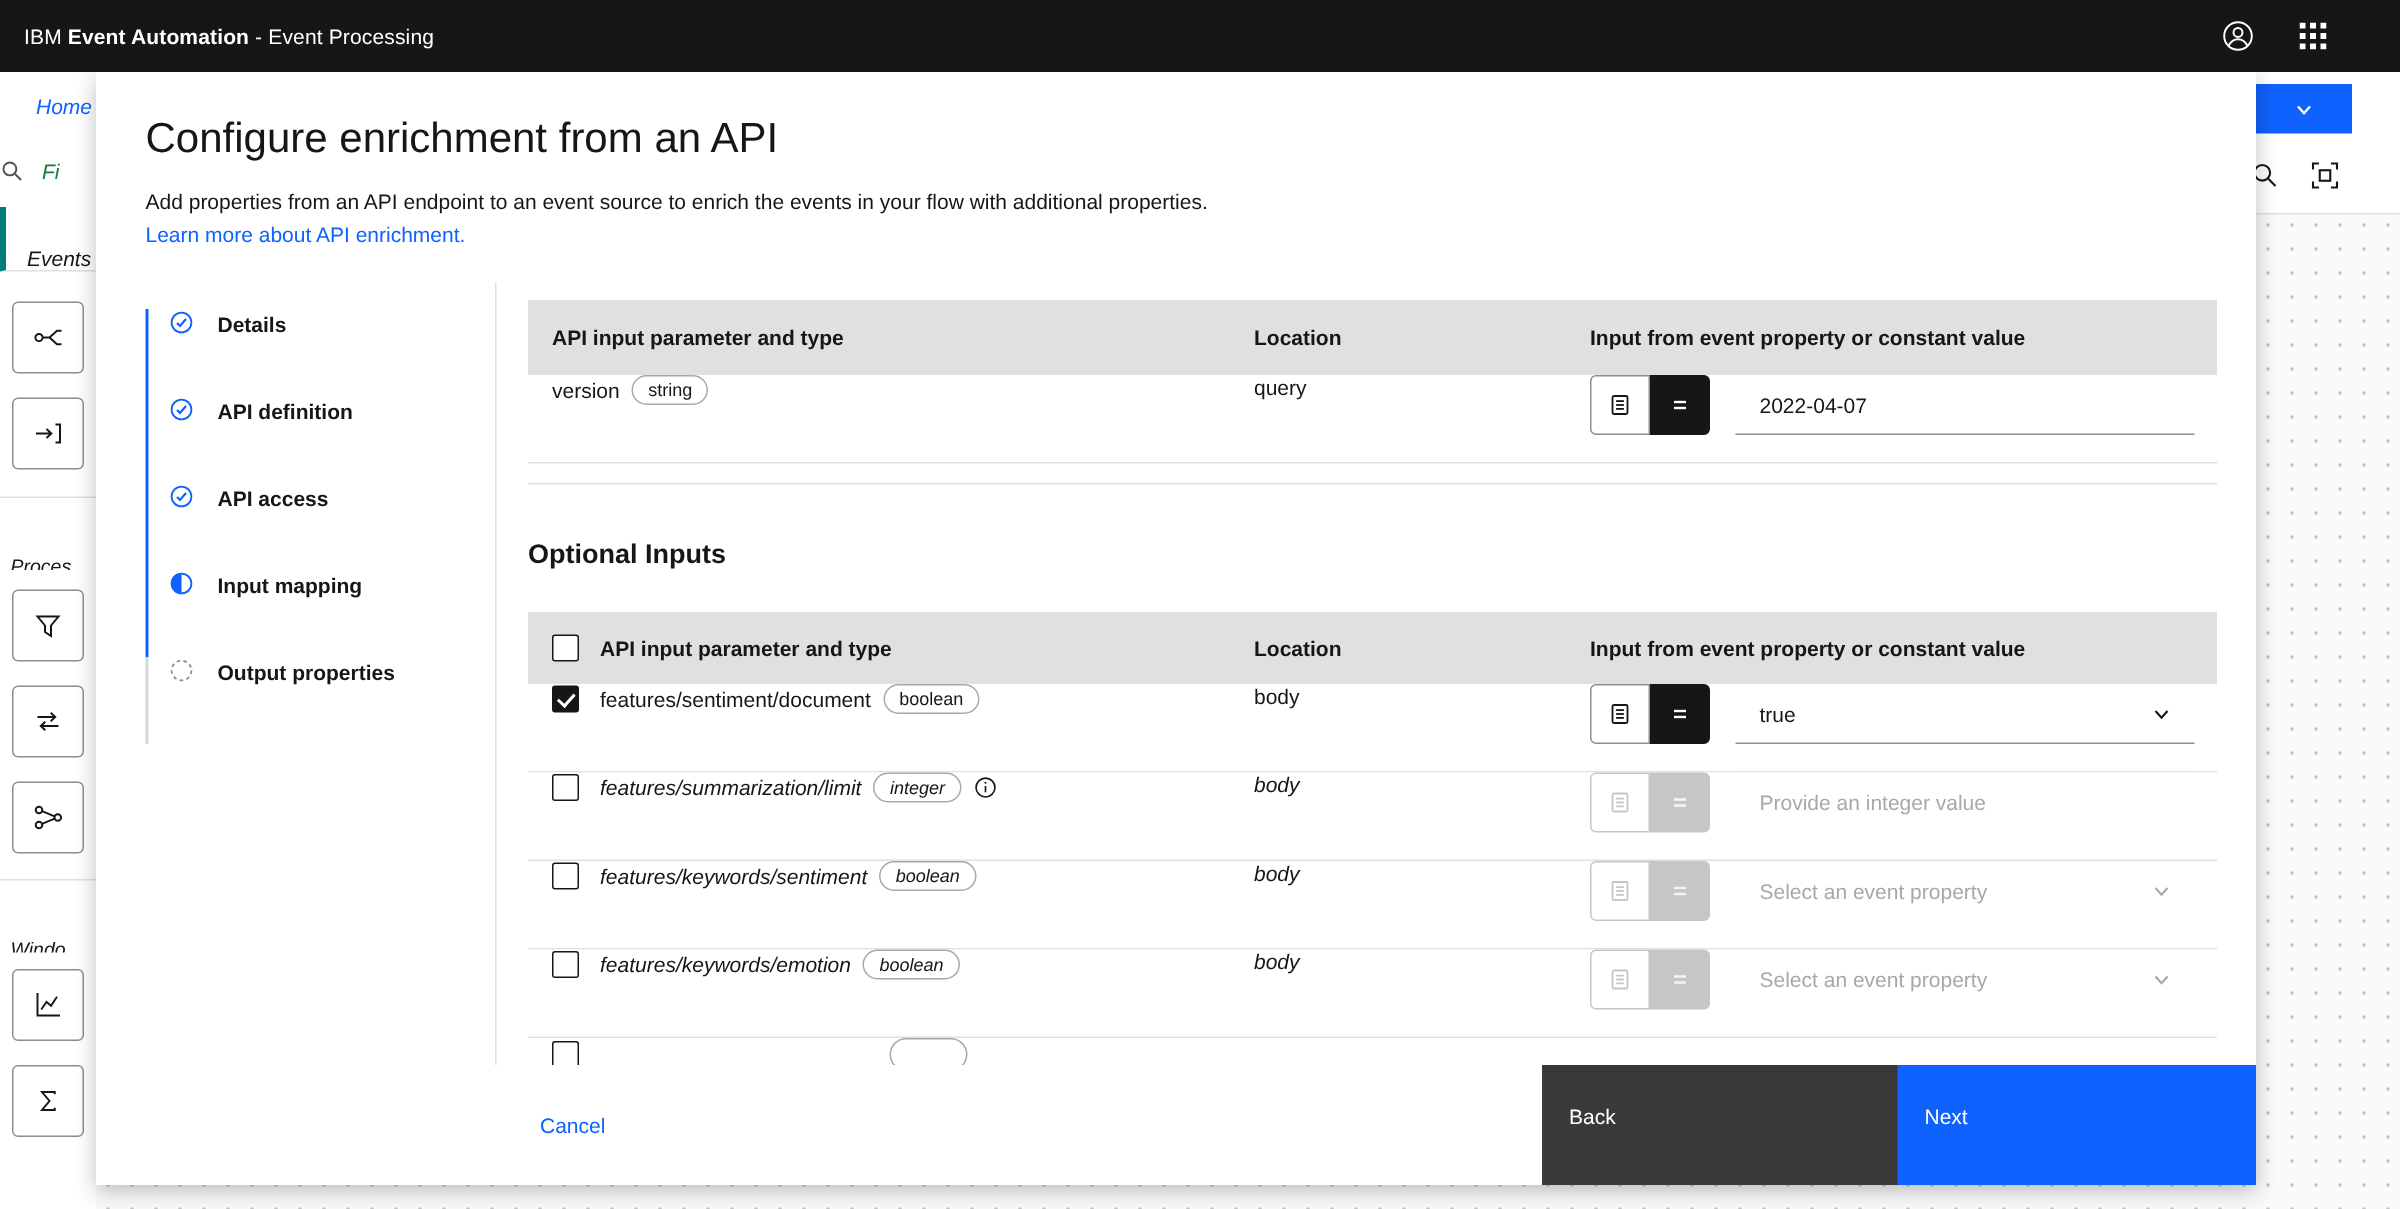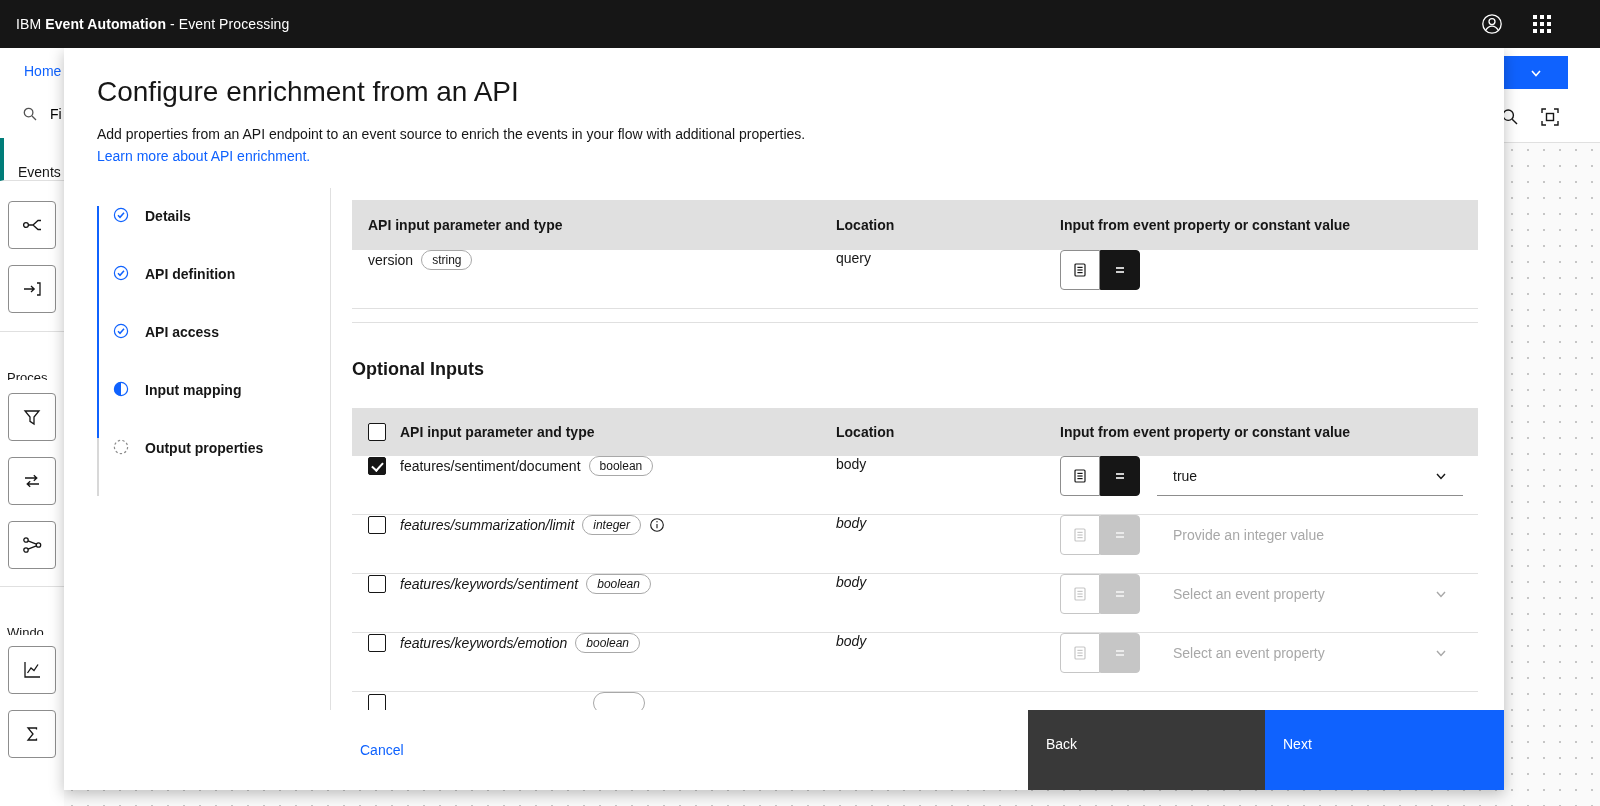--- a/index.html
+++ b/index.html
@@ -6,23 +6,23 @@
   body{width:1600px;height:806px;overflow:hidden;font-family:"Liberation Sans","DejaVu Sans",sans-serif;color:#161616;font-size:14px;}
   #app{position:relative;width:1600px;height:806px;background:#fff;}
 
   
   .topbar{position:absolute;left:0;top:0;width:1600px;height:48px;background:#161616;display:flex;align-items:center;z-index:30;}
   .brand{color:#fff;margin-left:16px;font-size:14px;letter-spacing:.1px;white-space:nowrap;}
   .brand b{font-weight:700;}
   .topbar-action{position:absolute;top:0;width:48px;height:48px;display:flex;align-items:center;justify-content:center;cursor:pointer;}
 
   
-  .left-rail{position:absolute;left:0;top:48px;width:64px;height:758px;background:#fff;z-index:1;}
+  .left-rail{position:absolute;left:0;top:48px;width:64px;height:758px;background:#fff;z-index:1;font-style:italic;}
   .crumb{position:absolute;left:24px;top:15px;color:#0f62fe;font-size:14px;white-space:nowrap;}
-  .searchrow{position:absolute;left:22px;top:58px;display:flex;align-items:flex-end;color:#000000;}
+  .searchrow{position:absolute;left:0;top:58px;display:flex;align-items:flex-end;color:#15803d;}
   .searchrow span{margin-left:12px;font-size:14px;white-space:nowrap;}
   .events-tab{position:absolute;left:0;top:90px;width:64px;height:42px;background:#fff;border-left:4px solid #007d79;border-bottom:1px solid #e0e0e0;display:flex;align-items:flex-end;overflow:hidden;}
   .events-tab span{margin-left:14px;font-size:14px;white-space:nowrap;}
   .pal-node{position:absolute;left:8px;width:48px;height:48px;border:1px solid #8d8d8d;border-radius:4px;background:#fff;display:flex;align-items:center;justify-content:center;box-sizing:border-box;cursor:pointer;}
   .pal-section{position:absolute;left:0;width:64px;height:48px;border-top:1px solid #e0e0e0;display:flex;align-items:center;overflow:hidden;}
   .pal-section span{margin-left:7px;font-size:13px;white-space:nowrap;margin-top:43px;}
 
   
   .canvas{position:absolute;left:64px;top:142px;width:1536px;height:664px;background-color:#fafafa;
     background-image:radial-gradient(#c6c6c6 1px,transparent 1.2px);background-size:16px 16px;z-index:0;}
@@ -288,20 +288,23 @@
                   <line x1="5.4" y1="10.6" x2="10.6" y2="10.6"></line>
                 </svg>
             </span>
             <span class="sw-btn second">
               <svg width="16" height="16" viewBox="0 0 16 16" stroke="currentColor" stroke-width="1.6">
                   <line x1="4" y1="6" x2="12" y2="6"></line>
                   <line x1="4" y1="10" x2="12" y2="10"></line>
                 </svg>
             </span>
           </div>
+          <div class="field">
+            <input type="text" value="2022-04-07" style="">
+          </div>
         </div>
       </div>
 
       <div class="sect-div"></div>
       <div class="opt-title">Optional Inputs</div>
 
       <div class="thead" style="height:48px;">
         <div class="c1">
           <span class="cbx"></span>
           <span>API input parameter and type</span>

